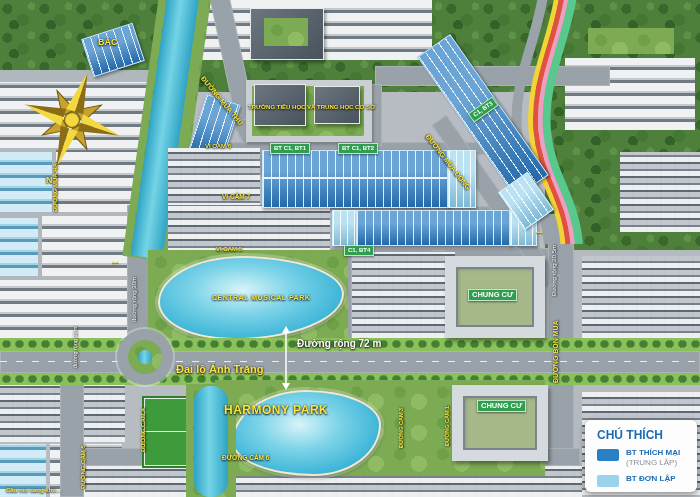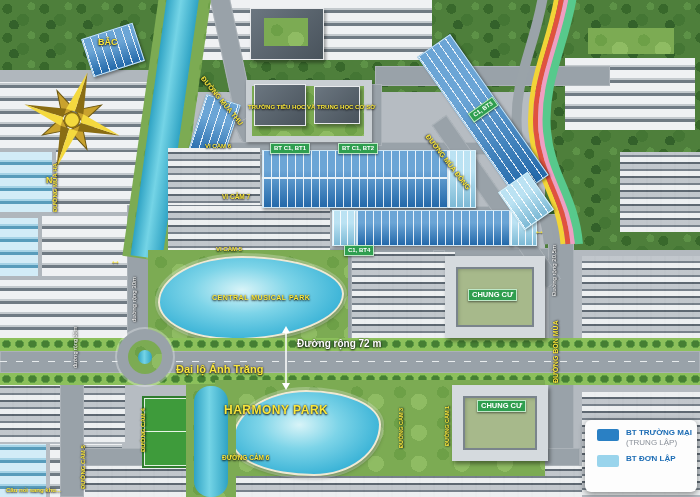--- a/index.html
+++ b/index.html
@@ -236,24 +236,25 @@
   <div class="abs lbl lw z50" style="left:297px;top:339px;font-size:10px">Đường rộng 72 m</div>
   <div class="abs lbl ly z50" style="left:176px;top:364px;font-size:11px">Đại lộ Ánh Trăng</div>
   <div class="abs lbl ly z50" style="left:222px;top:455px;font-size:6.5px">ĐƯỜNG CẢM 6</div>
   <div class="abs lbl ly vert z50" style="left:80px;top:489px;font-size:6px">ĐƯỜNG CẢM 5</div>
   <div class="abs lbl ly vert z50" style="left:140px;top:452px;font-size:6px">ĐƯỜNG CẢM 4</div>
   <div class="abs lbl ly vert z50" style="left:399px;top:448px;font-size:5.5px">ĐƯỜNG CẢM 3</div>
   <div class="abs lbl ly vert z50" style="left:445px;top:446px;font-size:5.5px">ĐƯỜNG CẢM 1</div>
   <div class="abs lbl ly z50" style="left:6px;top:487px;font-size:6px">Cầu nối sang khu...</div>
 
   <div class="abs legend">
+    <div class="legend-title">CHÚ THÍCH</div>
     <div class="legend-item">
       <span class="sw" style="background: rgb(42, 128, 196);"></span>
       <span>
-        <span class="lg-l">BT TRƯỜNG MẠI</span>
+        <span class="lg-l">BT THÍCH MẠI</span>
         <span class="lg-s">(TRUNG LẬP)</span>
       </span>
     </div>
     <div class="legend-item">
       <span class="sw" style="background: rgb(153, 212, 236);"></span>
       <span>
         <span class="lg-l">BT ĐƠN LẬP</span>
       </span>
     </div>
   </div>

